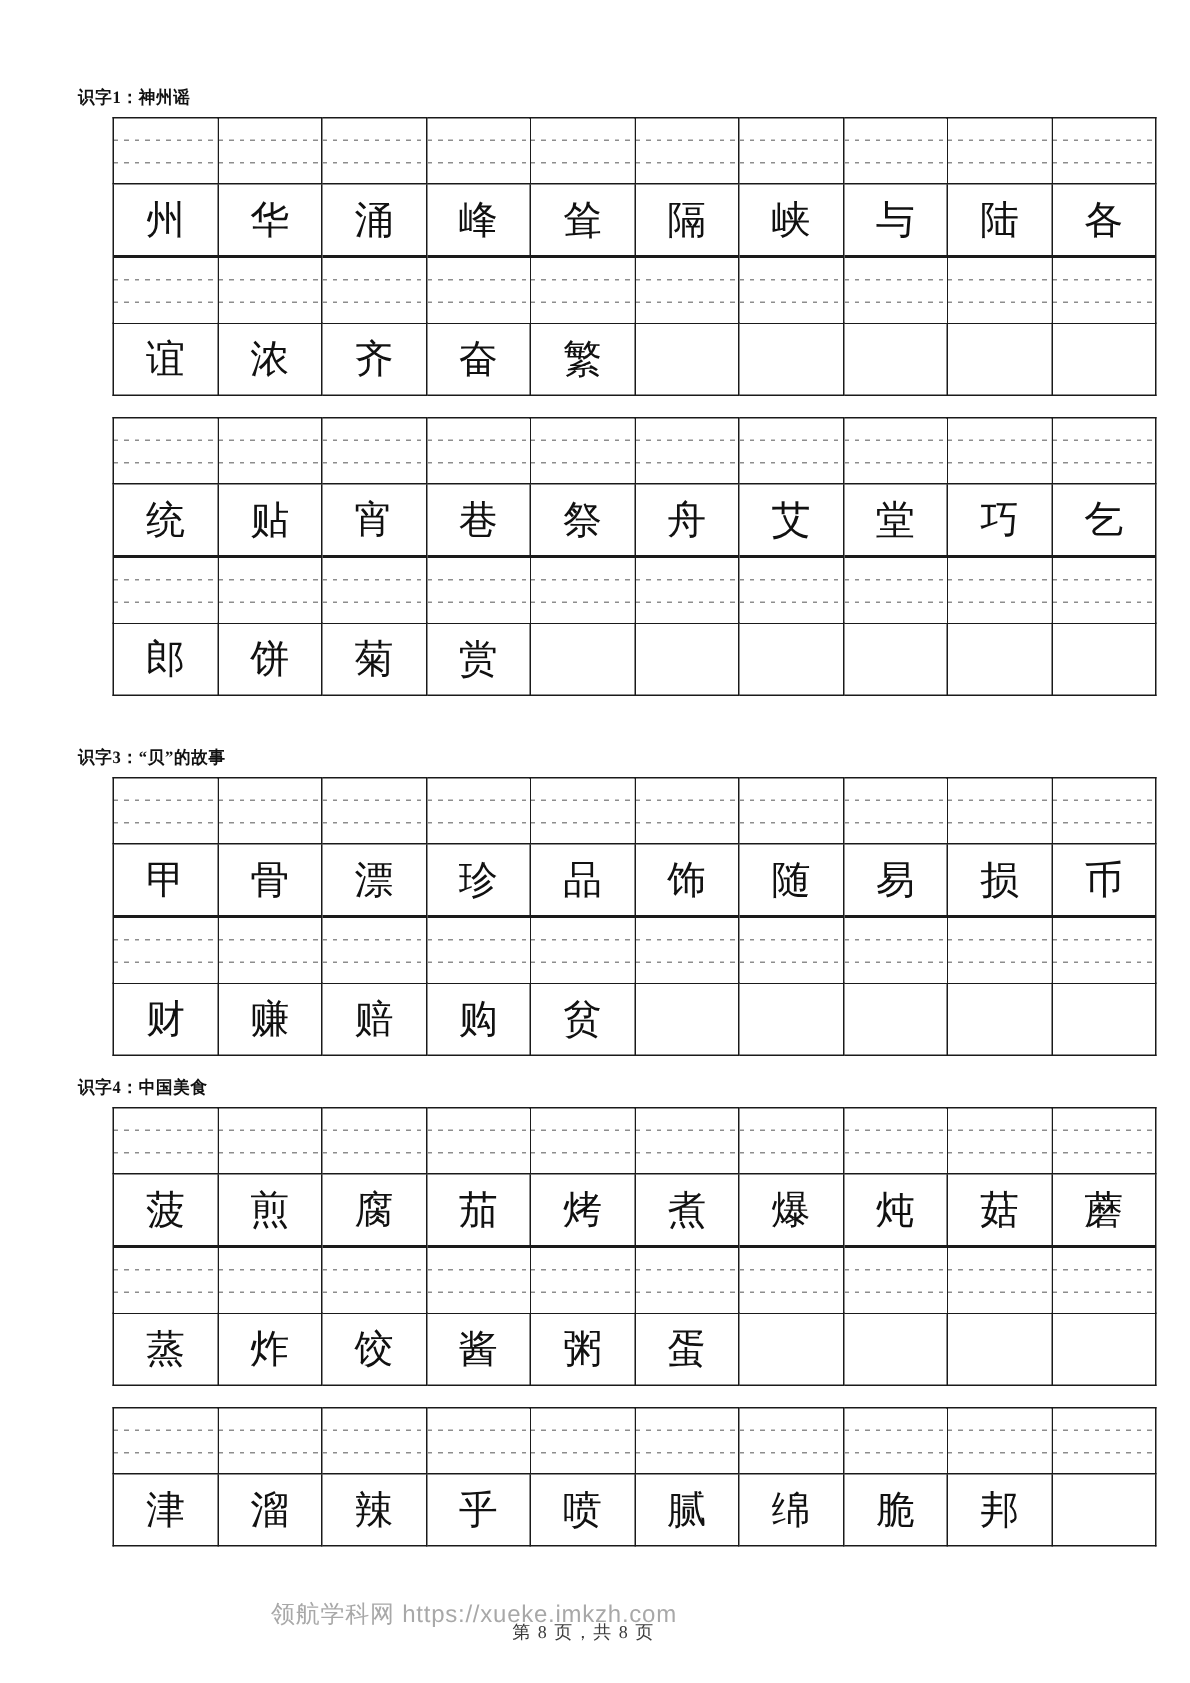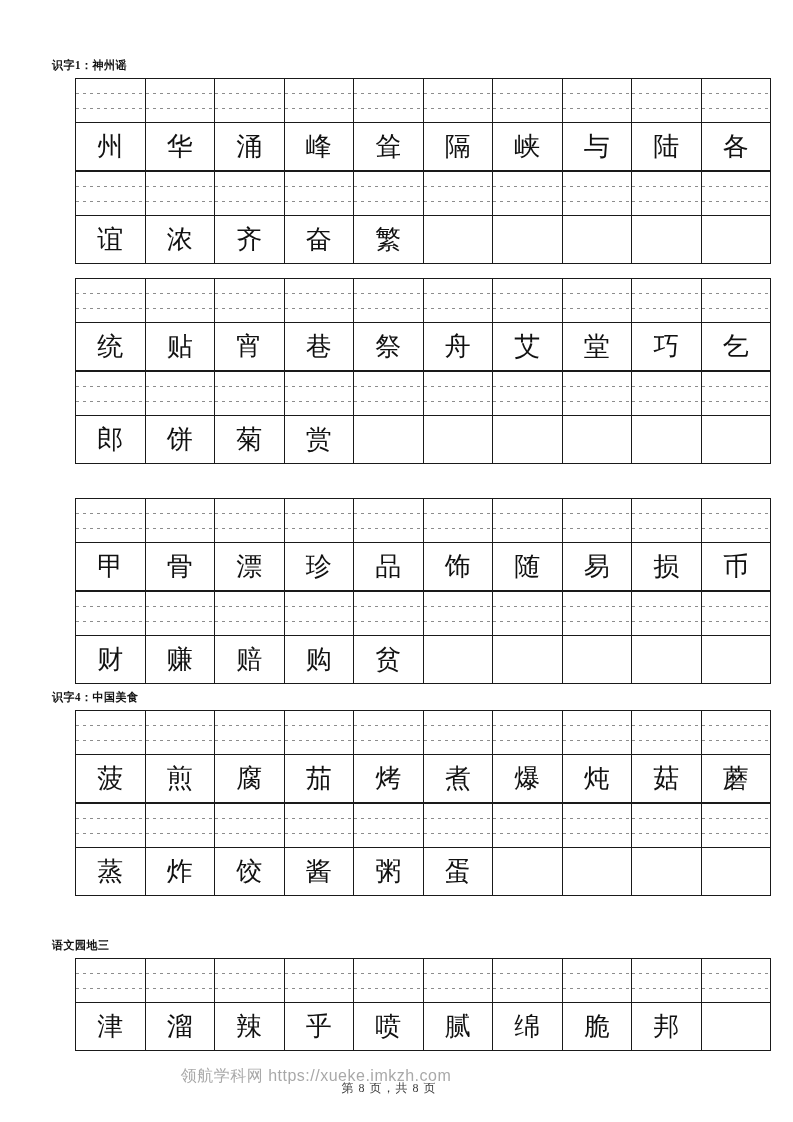--- a/index.html
+++ b/index.html
@@ -240,20 +240,21 @@
                 <td></td>
                 <td></td>
                 <td></td>
                 <td></td>
               </tr>
             </tbody>
           </table>
         </div>
       </div>
       <div class="section" style="top: 498px;">
+        <div class="section-heading">识字3：“贝”的故事</div>
         <div class="grid-wrap">
           <table class="grid">
             <colgroup>
               <col>
               <col>
               <col>
               <col>
               <col>
               <col>
               <col>
@@ -307,21 +308,21 @@
                 <td></td>
                 <td></td>
                 <td></td>
                 <td></td>
                 <td></td>
               </tr>
             </tbody>
           </table>
         </div>
       </div>
-      <div class="section" style="top: 690px;">
+      <div class="section" style="top: 718px;">
         <div class="section-heading">识字4：中国美食</div>
         <div class="grid-wrap">
           <table class="grid">
             <colgroup>
               <col>
               <col>
               <col>
               <col>
               <col>
               <col>
@@ -377,21 +378,20 @@
                 <td></td>
                 <td></td>
                 <td></td>
                 <td></td>
               </tr>
             </tbody>
           </table>
         </div>
       </div>
       <div class="section" style="top: 938px;">
-        <div class="section-heading">语文园地三</div>
         <div class="grid-wrap">
           <table class="grid">
             <colgroup>
               <col>
               <col>
               <col>
               <col>
               <col>
               <col>
               <col>

